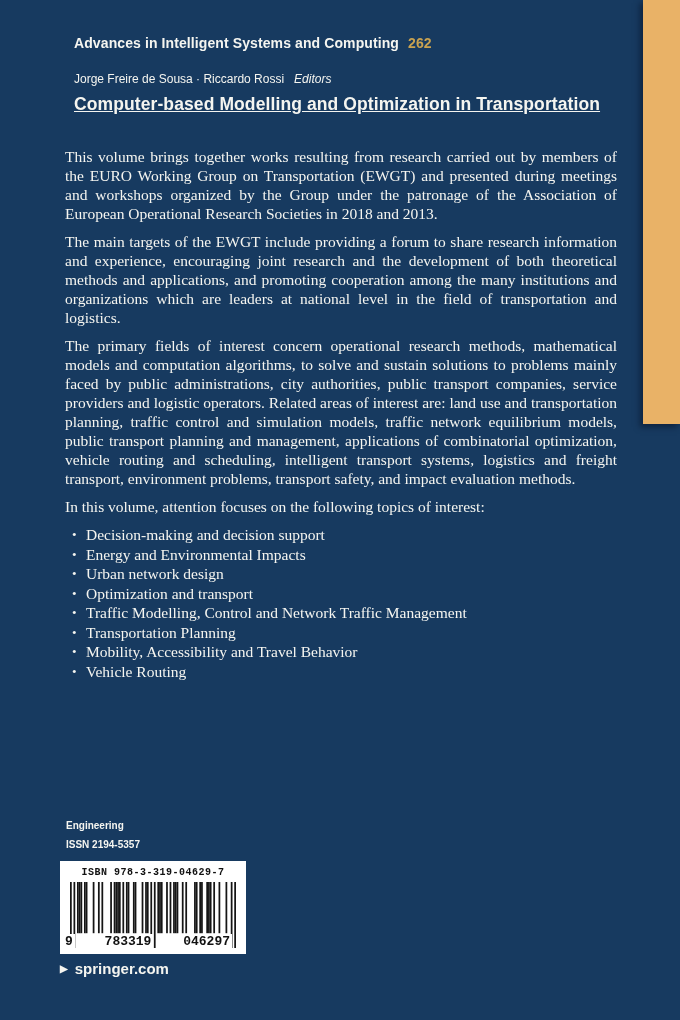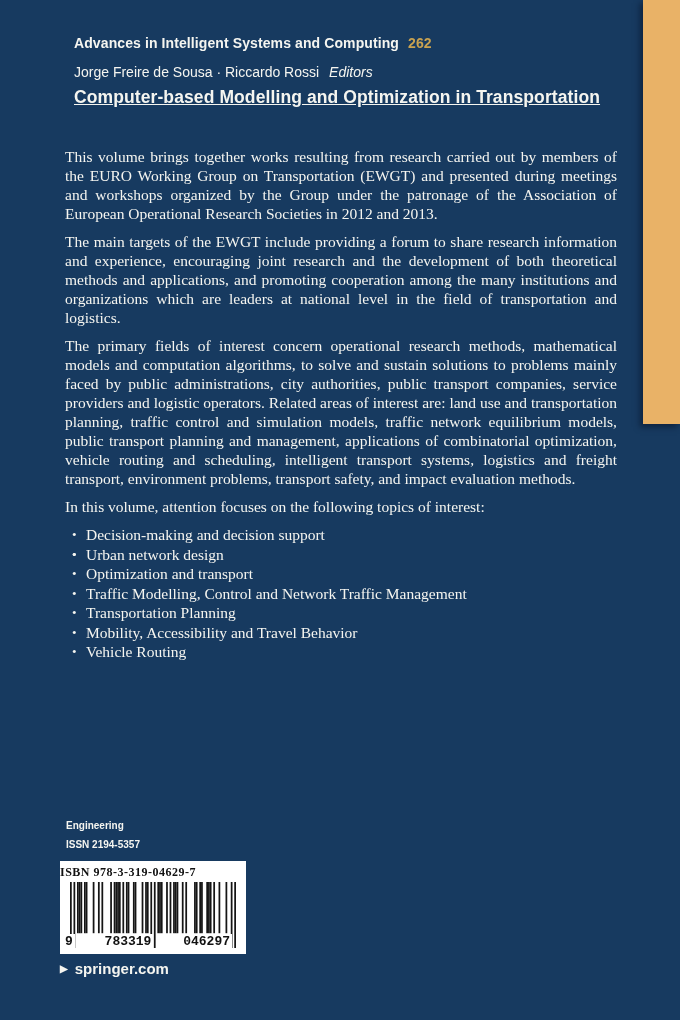--- a/index.html
+++ b/index.html
@@ -24,21 +24,21 @@
   .stripe{
     position:absolute;top:0;right:0;
     width:37px;height:424px;
     background:var(--stripe);
     box-shadow:-3px 3px 6px rgba(5,15,35,.55);
   }
   
   .hdr{position:absolute;top:36px;left:74px;right:75px;}
   .series-line{font-size:14px;font-weight:bold;line-height:15px;letter-spacing:.1px;}
   .series-num{color:var(--series_number);margin-left:9px;}
-  .byline{margin-top:14px;font-size:14px;line-height:14px;}
+  .byline{margin-top:21px;font-size:12px;line-height:14px;}
   .editors{font-style:italic;margin-left:10px;}
   .book-title{margin-top:8px;font-size:17.5px;line-height:20px;font-weight:bold;letter-spacing:.1px;text-decoration:underline;}
   
   .blurb{
     position:absolute;top:147px;left:65px;width:552px;
     font-family:"Liberation Serif",serif;
     font-size:15.5px;line-height:19px;
     text-align:justify;
   }
   .blurb p{margin-bottom:9px;}
@@ -54,22 +54,23 @@
   .ftr{position:absolute;top:816px;left:60px;}
   .cat,.issn{font-size:10px;font-weight:bold;line-height:19px;margin-left:6px;}
   .barcode-box{
     margin-top:7px;
     width:186px;height:93px;
     background:var(--barcode_bg);
     color:#111;
     padding-top:4px;
   }
   .isbn-line{
-    font-family:Liberation Serif, serif;
-    font-size:12px;font-weight:bold;letter-spacing:.5px;
+    text-align:center;
+    font-family:Liberation Mono, monospace;
+    font-size:10px;font-weight:bold;letter-spacing:.5px;
     line-height:15px;
   }
   .bars-wrap{position:relative;margin:2px 10px 0;height:66px;}
   .bars-wrap svg{position:absolute;left:0;top:0;width:100%;height:100%;fill:var(--barcode_bars);}
   .digits{
     position:absolute;bottom:0;left:-7px;right:4px;
     display:flex;justify-content:space-between;
     font-family:"Liberation Mono",monospace;
     font-size:13px;font-weight:bold;line-height:13px;
   }
@@ -86,28 +87,28 @@
   <div class="series-line">
     <span>Advances in Intelligent Systems and Computing</span><span class="series-num">262</span>
   </div>
   <div class="byline">
     <span>Jorge Freire de Sousa · Riccardo Rossi</span><span class="editors">Editors</span>
   </div>
   <h1 class="book-title">Computer-based Modelling and Optimization in Transportation</h1>
 </header>
 
 <main class="blurb">
-  <p>This volume brings together works resulting from research carried out by members of the EURO Working Group on Transportation (EWGT) and presented during meetings and workshops organized by the Group under the patronage of the Association of European Operational Research Societies in 2012 and 2013.</p>
+  <p>This volume brings together works resulting from research carried out by members of the EURO Working Group on Transportation (EWGT) and presented during meetings and workshops organized by the Group under the patronage of the Association of European Operational Research Societies in 2018 and 2013.</p>
   <p>The main targets of the EWGT include providing a forum to share research information and experience, encouraging joint research and the development of both theoretical methods and applications, and promoting cooperation among the many institutions and organizations which are leaders at national level in the field of transportation and logistics.</p>
   <p>The primary fields of interest concern operational research methods, mathematical models and computation algorithms, to solve and sustain solutions to problems mainly faced by public administrations, city authorities, public transport companies, service providers and logistic operators. Related areas of interest are: land use and transportation planning, traffic control and simulation models, traffic network equilibrium models, public transport planning and management, applications of combinatorial optimization, vehicle routing and scheduling, intelligent transport systems, logistics and freight transport, environment problems, transport safety, and impact evaluation methods.</p>
 
   <p class="topics-intro">In this volume, attention focuses on the following topics of interest:</p>
   <ul class="topics">
     <li><span class="dot">•</span><span>Decision-making and decision support</span></li>
-    <li><span class="dot">•</span></li>
+    <li><span class="dot">•</span><span>Energy and Environmental Impacts</span></li>
     <li><span class="dot">•</span><span>Urban network design</span></li>
     <li><span class="dot">•</span><span>Optimization and transport</span></li>
     <li><span class="dot">•</span><span>Traffic Modelling, Control and Network Traffic Management</span></li>
     <li><span class="dot">•</span><span>Transportation Planning</span></li>
     <li><span class="dot">•</span><span>Mobility, Accessibility and Travel Behavior</span></li>
     <li><span class="dot">•</span><span>Vehicle Routing</span></li>
   </ul>
 </main>
 
 <footer class="ftr">

